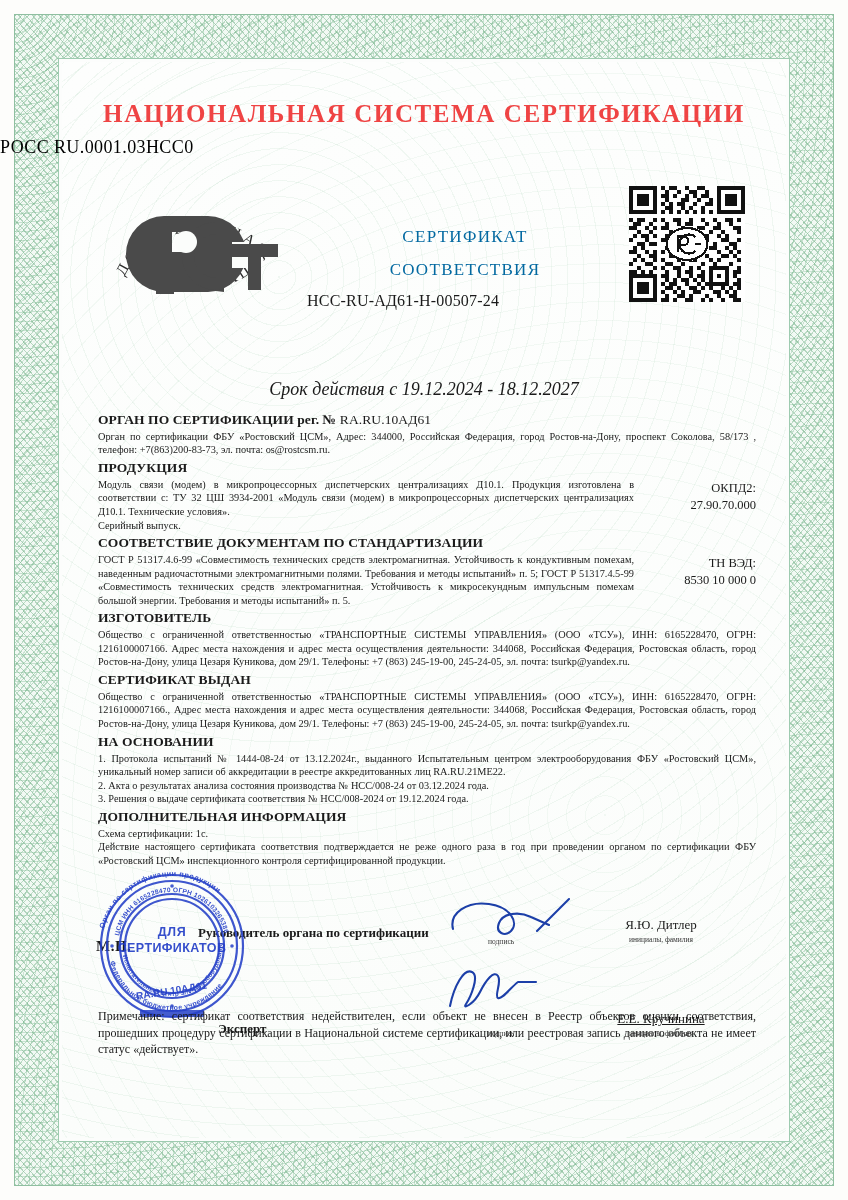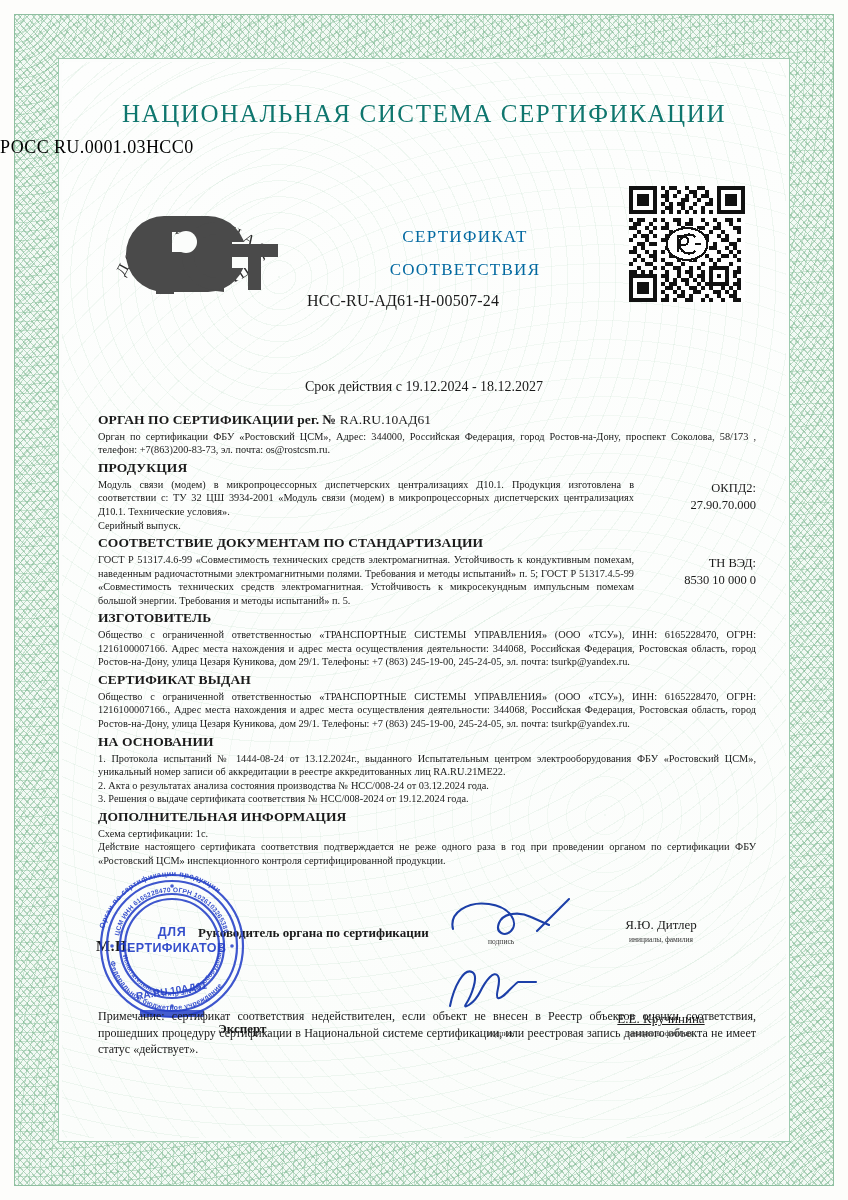--- a/index.html
+++ b/index.html
@@ -73,22 +73,22 @@
       linear-gradient(#fdfefd, #fbfdfb);
   }
 
   
   .hdr-title {
     position: absolute;
     left: 0; right: 0; top: 100px;
     text-align: center;
     font-size: 25px;
     letter-spacing: 1.6px;
-    color: #0f766e;
-    font-weight: 400;
+    color: #ef4444;
+    font-weight: 700;
   }
   .hdr-sub {
     position: absolute;
     left: 0; right: 0; top: 137px;
     text-align: left;
     font-size: 18px;
     letter-spacing: 0.4px;
     color: #000000;
   }
 
@@ -121,21 +121,22 @@
     position: absolute;
     left: 307px; width: 330px; top: 292px;
     font-size: 16px;
     letter-spacing: 0.2px;
   }
 
   .validity {
     position: absolute;
     left: 0; right: 0; top: 379px;
     text-align: center;
-    font-size: 14px;
+    font-size: 18px;
+    font-style: italic;
   }
 
   
   .body-area {
     position: absolute;
     left: 98px; top: 412px;
     width: 658px;
   }
   .sec-head {
     font-size: 13.5px;

